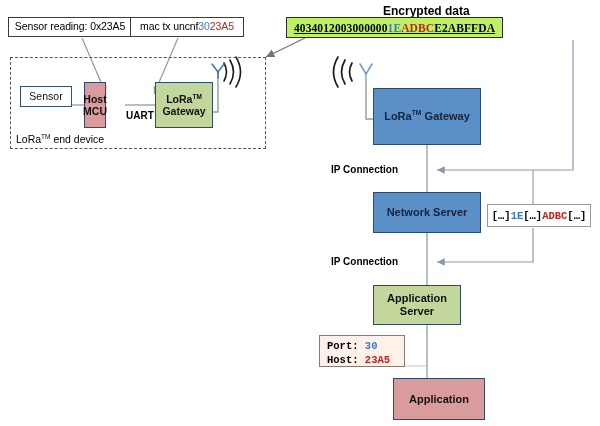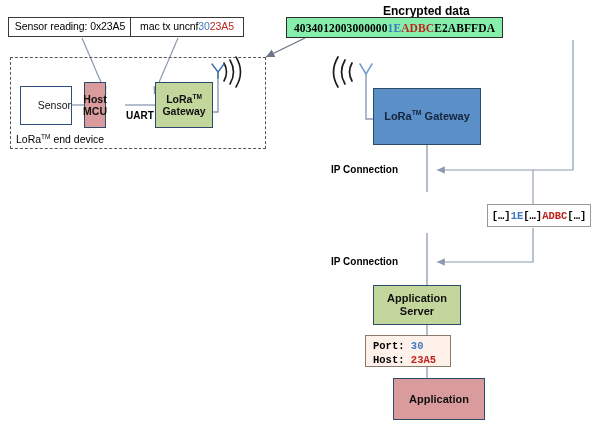--- a/index.html
+++ b/index.html
@@ -28,31 +28,32 @@
     line-height: 1.1;
     display: flex;
     align-items: center;
     justify-content: center;
     padding: 0 21px;
     box-sizing: border-box;
     white-space: nowrap;
     letter-spacing: -0.1px;
   }
   .hexbox {
-    background: #86efac;
+    background: #bef264;
     border: 1.6px solid #2b2b2b;
     font-family: "Liberation Serif", serif;
     font-weight: bold;
     font-size: 11.5px;
     letter-spacing: 0.1px;
     display: flex;
     align-items: center;
     justify-content: center;
     white-space: nowrap;
     box-sizing: border-box;
+    text-decoration: underline;
   }
   .nsbox {
     background: #ffffff;
     border: 1.3px solid #9a9a9a;
     font-family: "Liberation Mono", monospace;
     font-weight: bold;
     font-size: 10.5px;
     display: flex;
     align-items: center;
     justify-content: center;
@@ -193,21 +194,21 @@
 
   <div class="abs hexbox" style="left:286px; top:17px; width:217px; height:21px;">
     <span>4034012003000000</span>
       <span class="blue-txt">1E</span>
       <span class="red-txt">ADBC</span>
       <span>E2ABFFDA</span>
   </div>
 
   <div class="abs dashbox" style="left:10px; top:57px; width:256px; height:92px;"></div>
 
-  <div class="abs node plain" style="left:20px; top:86px; width:52px; height:39px;justify-content:flex-end;">
+  <div class="abs node plain" style="left:20px; top:86px; width:52px; height:21px;">
     <span>Sensor</span>
   </div>
 
   <div class="abs node pink" style="left:84px; top:82px; width:22px; height:46px; flex-direction:column;">
     <span>Host</span>
     <span>MCU</span>
   </div>
 
   <div class="abs plain-label" style="left:126px; top:110px; font-weight:bold; font-size:10px;">UART</div>
 
@@ -217,36 +218,39 @@
   </div>
 
   <div class="abs plain-label" style="left:16px; top:133px;">LoRa<sup>TM</sup> end device</div>
 
   <div class="abs node blue node-lg" style="left:373px; top:88px; width:108px; height:57px;">
     <span>LoRa<sup>TM</sup> Gateway</span>
   </div>
 
   <div class="abs plain-label" style="left:331px; top:164px; font-weight:bold; font-size:10px;">IP Connection</div>
 
+  <div class="abs node blue node-lg" style="left:373px; top:192px; width:108px; height:41px;">
+    <span>Network Server</span>
+  </div>
 
   <div class="abs nsbox" style="left:487px; top:204px; width:104px; height:23px;">
     <span>[…]</span>
       <span class="blue-txt">1E</span>
       <span>[…]</span>
       <span class="red-txt">ADBC</span>
       <span>[…]</span>
   </div>
 
   <div class="abs plain-label" style="left:331px; top:256px; font-weight:bold; font-size:10px;">IP Connection</div>
 
   <div class="abs node green node-lg" style="left:373px; top:285px; width:88px; height:40px;">
     <span>Application Server</span>
   </div>
 
-  <div class="abs portbox" style="left:319px; top:335px; width:86px; height:32px;margin-left:46px;">
+  <div class="abs portbox" style="left:319px; top:335px; width:86px; height:32px;">
     <div>
       <span>Port:</span>
       <span class="blue-txt">30</span>
     </div>
     <div>
       <span>Host:</span>
       <span class="red-txt">23A5</span>
     </div>
   </div>
 

